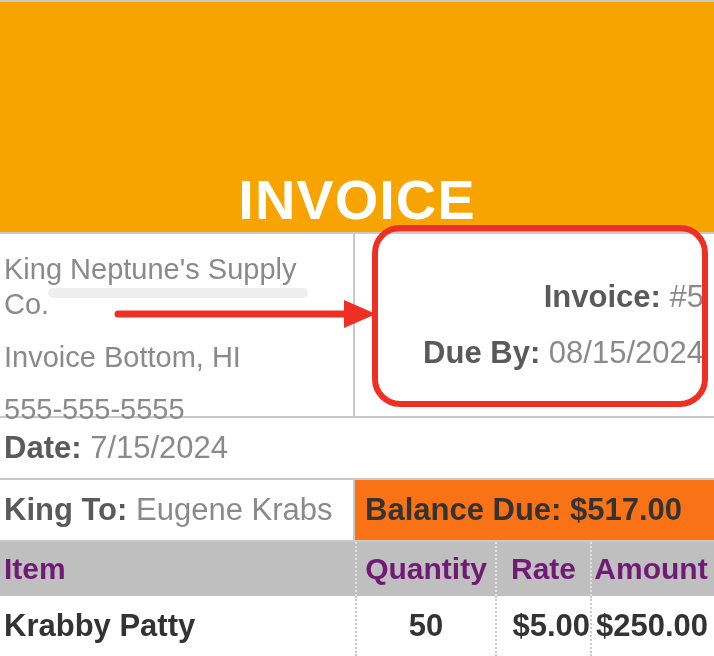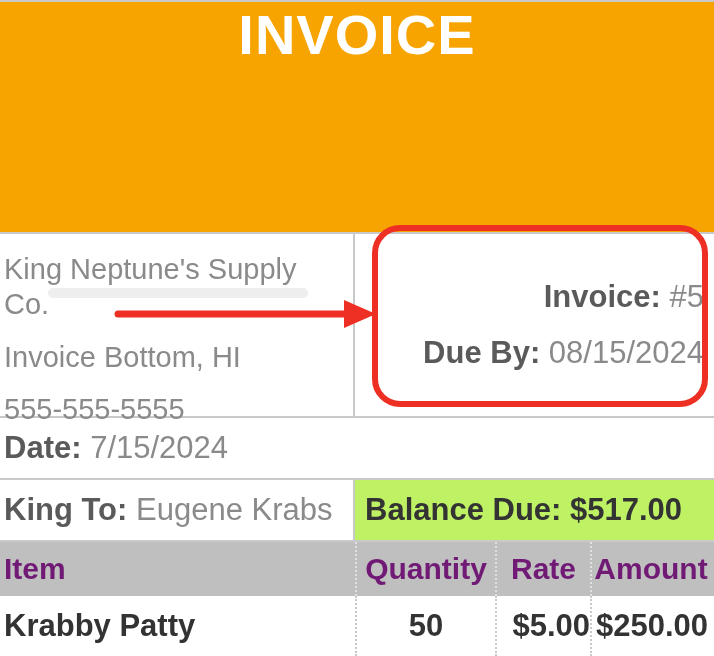--- a/index.html
+++ b/index.html
@@ -9,21 +9,21 @@
     height: 656px;
     background: #fff;
     color: #333;
     position: relative;
     overflow: hidden;
   }
   .header {
     background: #f7a400;
     height: 232px;
     display: flex;
-    align-items: flex-start;
+    align-items: flex-end;
     justify-content: center;
     border-top: 2px solid #c9c9c9;
   }
   .header-title {
     color: #fff;
     font-size: 56px;
     font-weight: 700;
     letter-spacing: 1px;
   }
   .info-row {
@@ -106,21 +106,21 @@
     border-right: 2px solid #c9c9c9;
     color: #8a8a8a;
     font-weight: 300;
   }
   .billto-left .lbl { color: #5a5a5a; font-weight: 700; }
   .billto-right {
     flex: 1;
     padding: 12px 10px;
     font-size: 31px;
     text-align: left;
-    background: #bef264;
+    background: #f97316;
     font-weight: 700;
     color: #333;
   }
   .table-head {
     display: flex;
     background: #bfbfbf;
     color: #701a75;
     font-size: 30px;
     font-weight: 600;
   }

